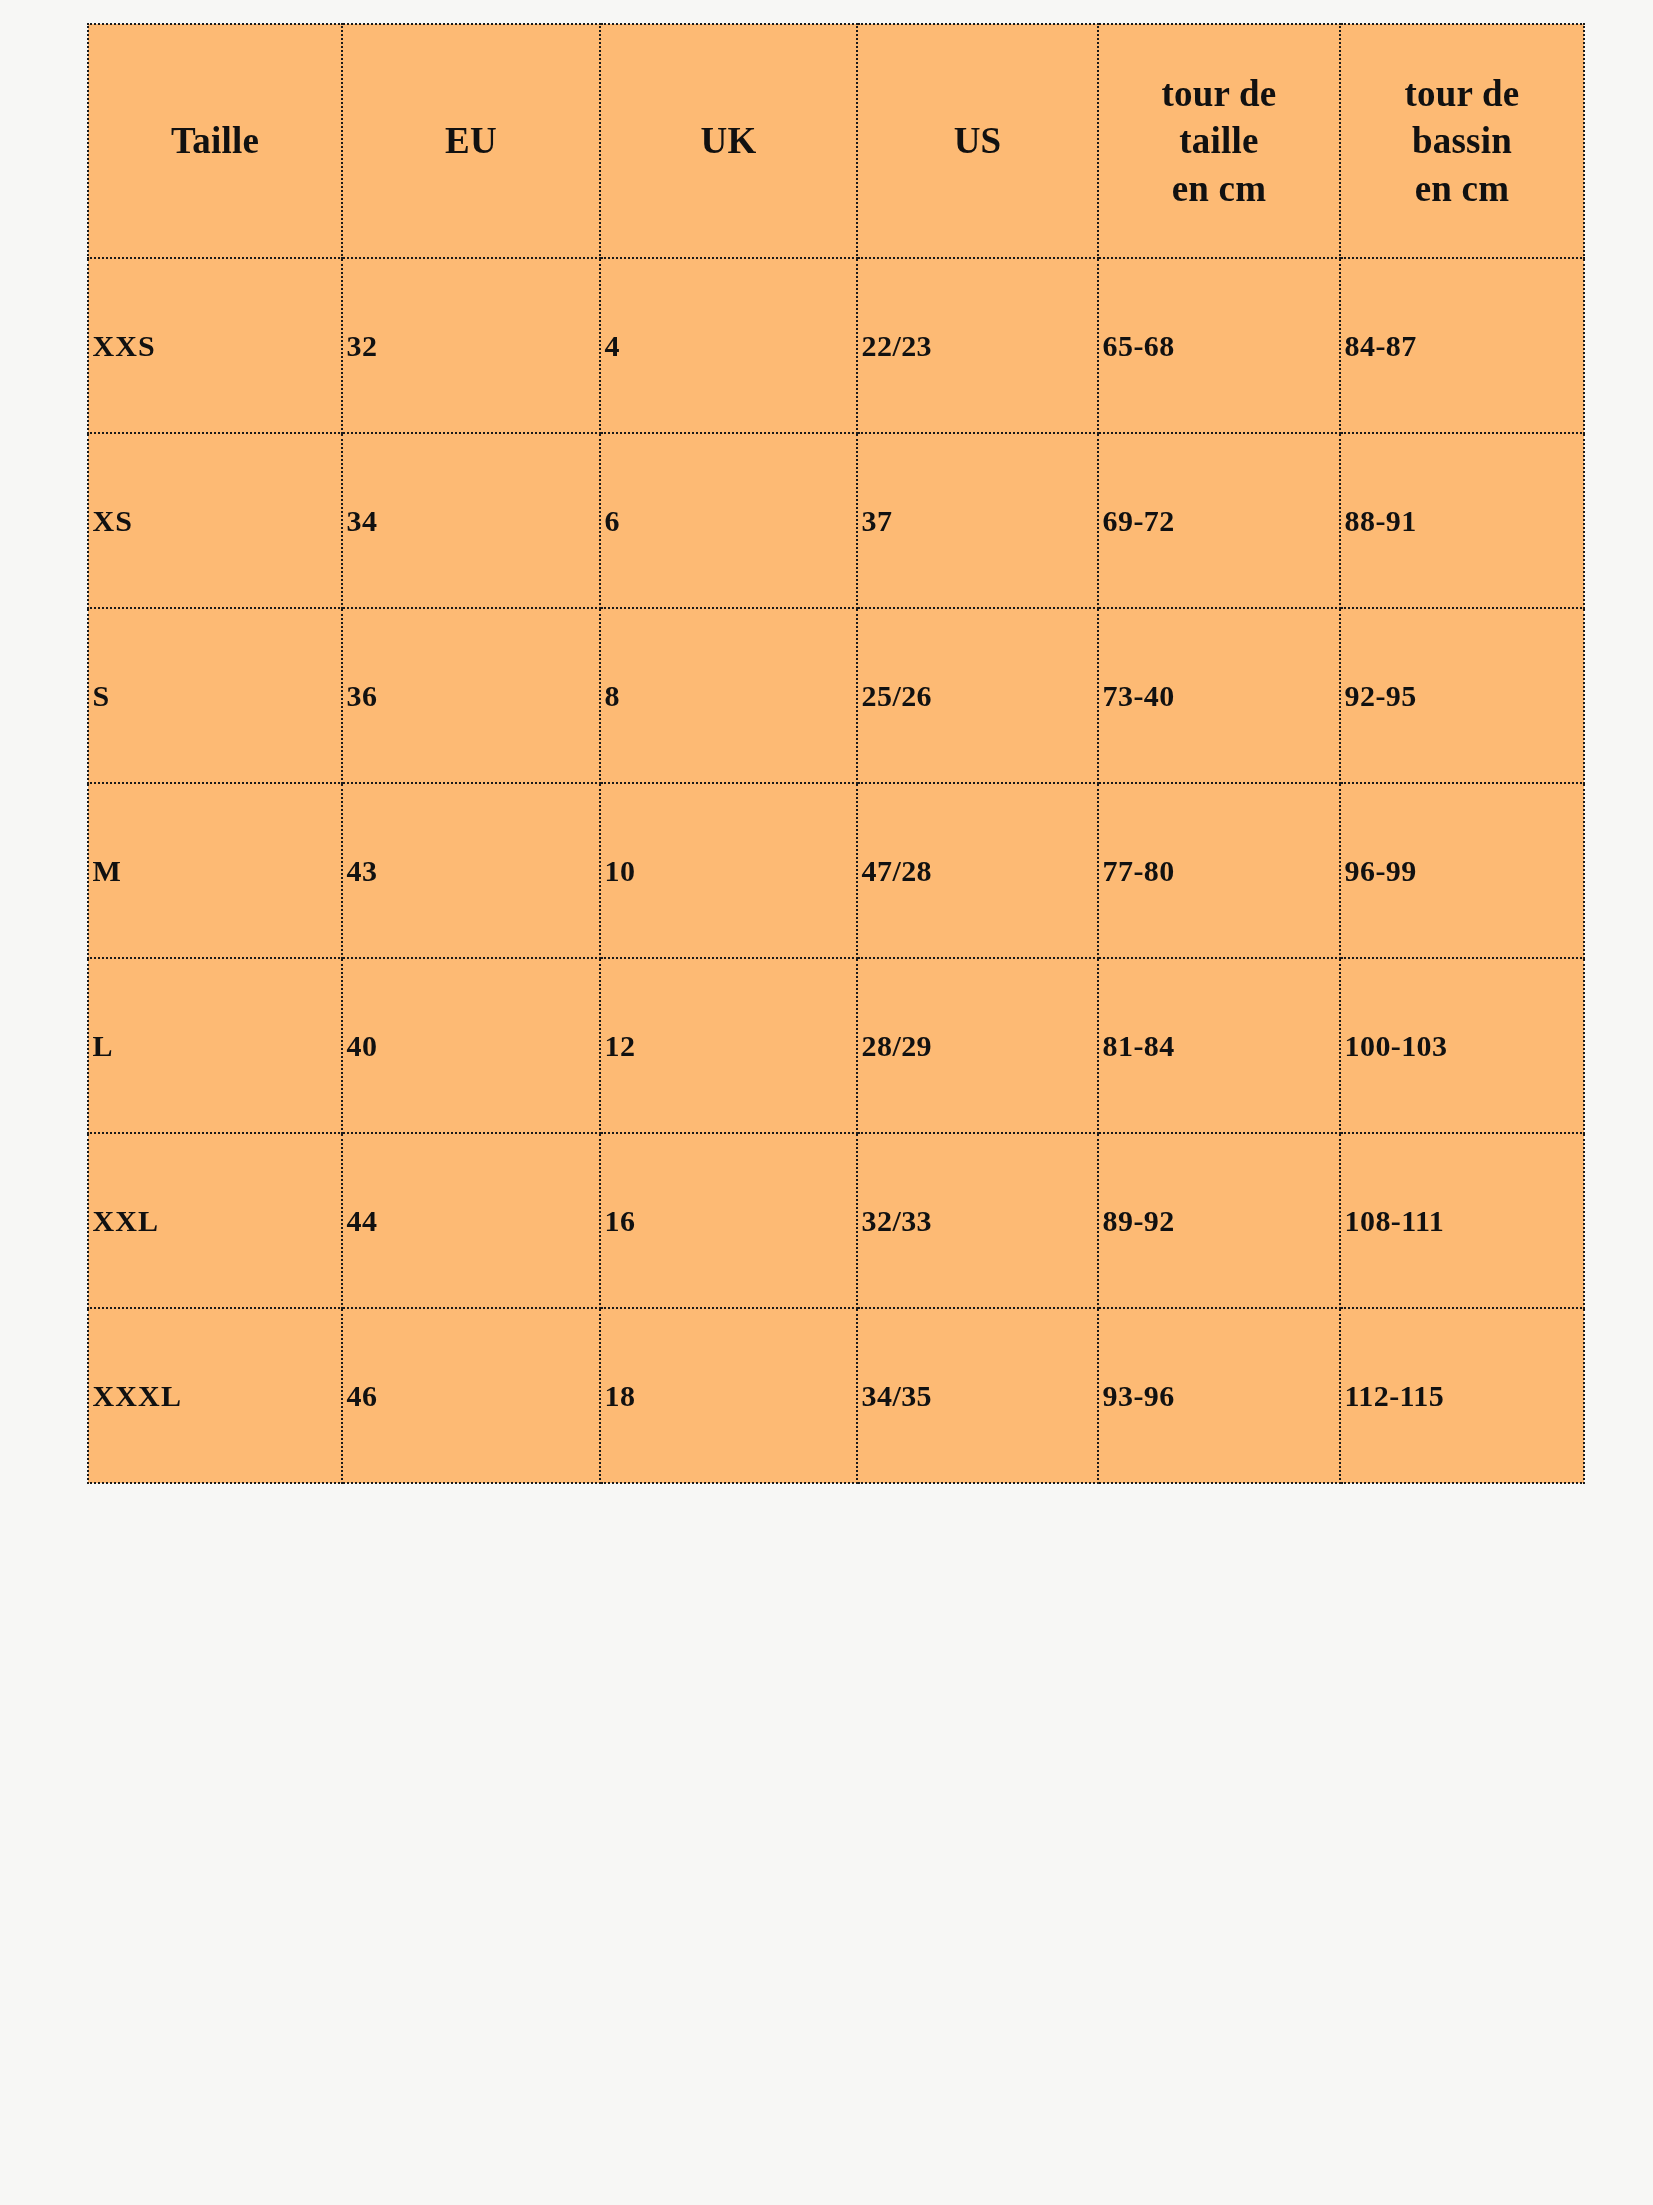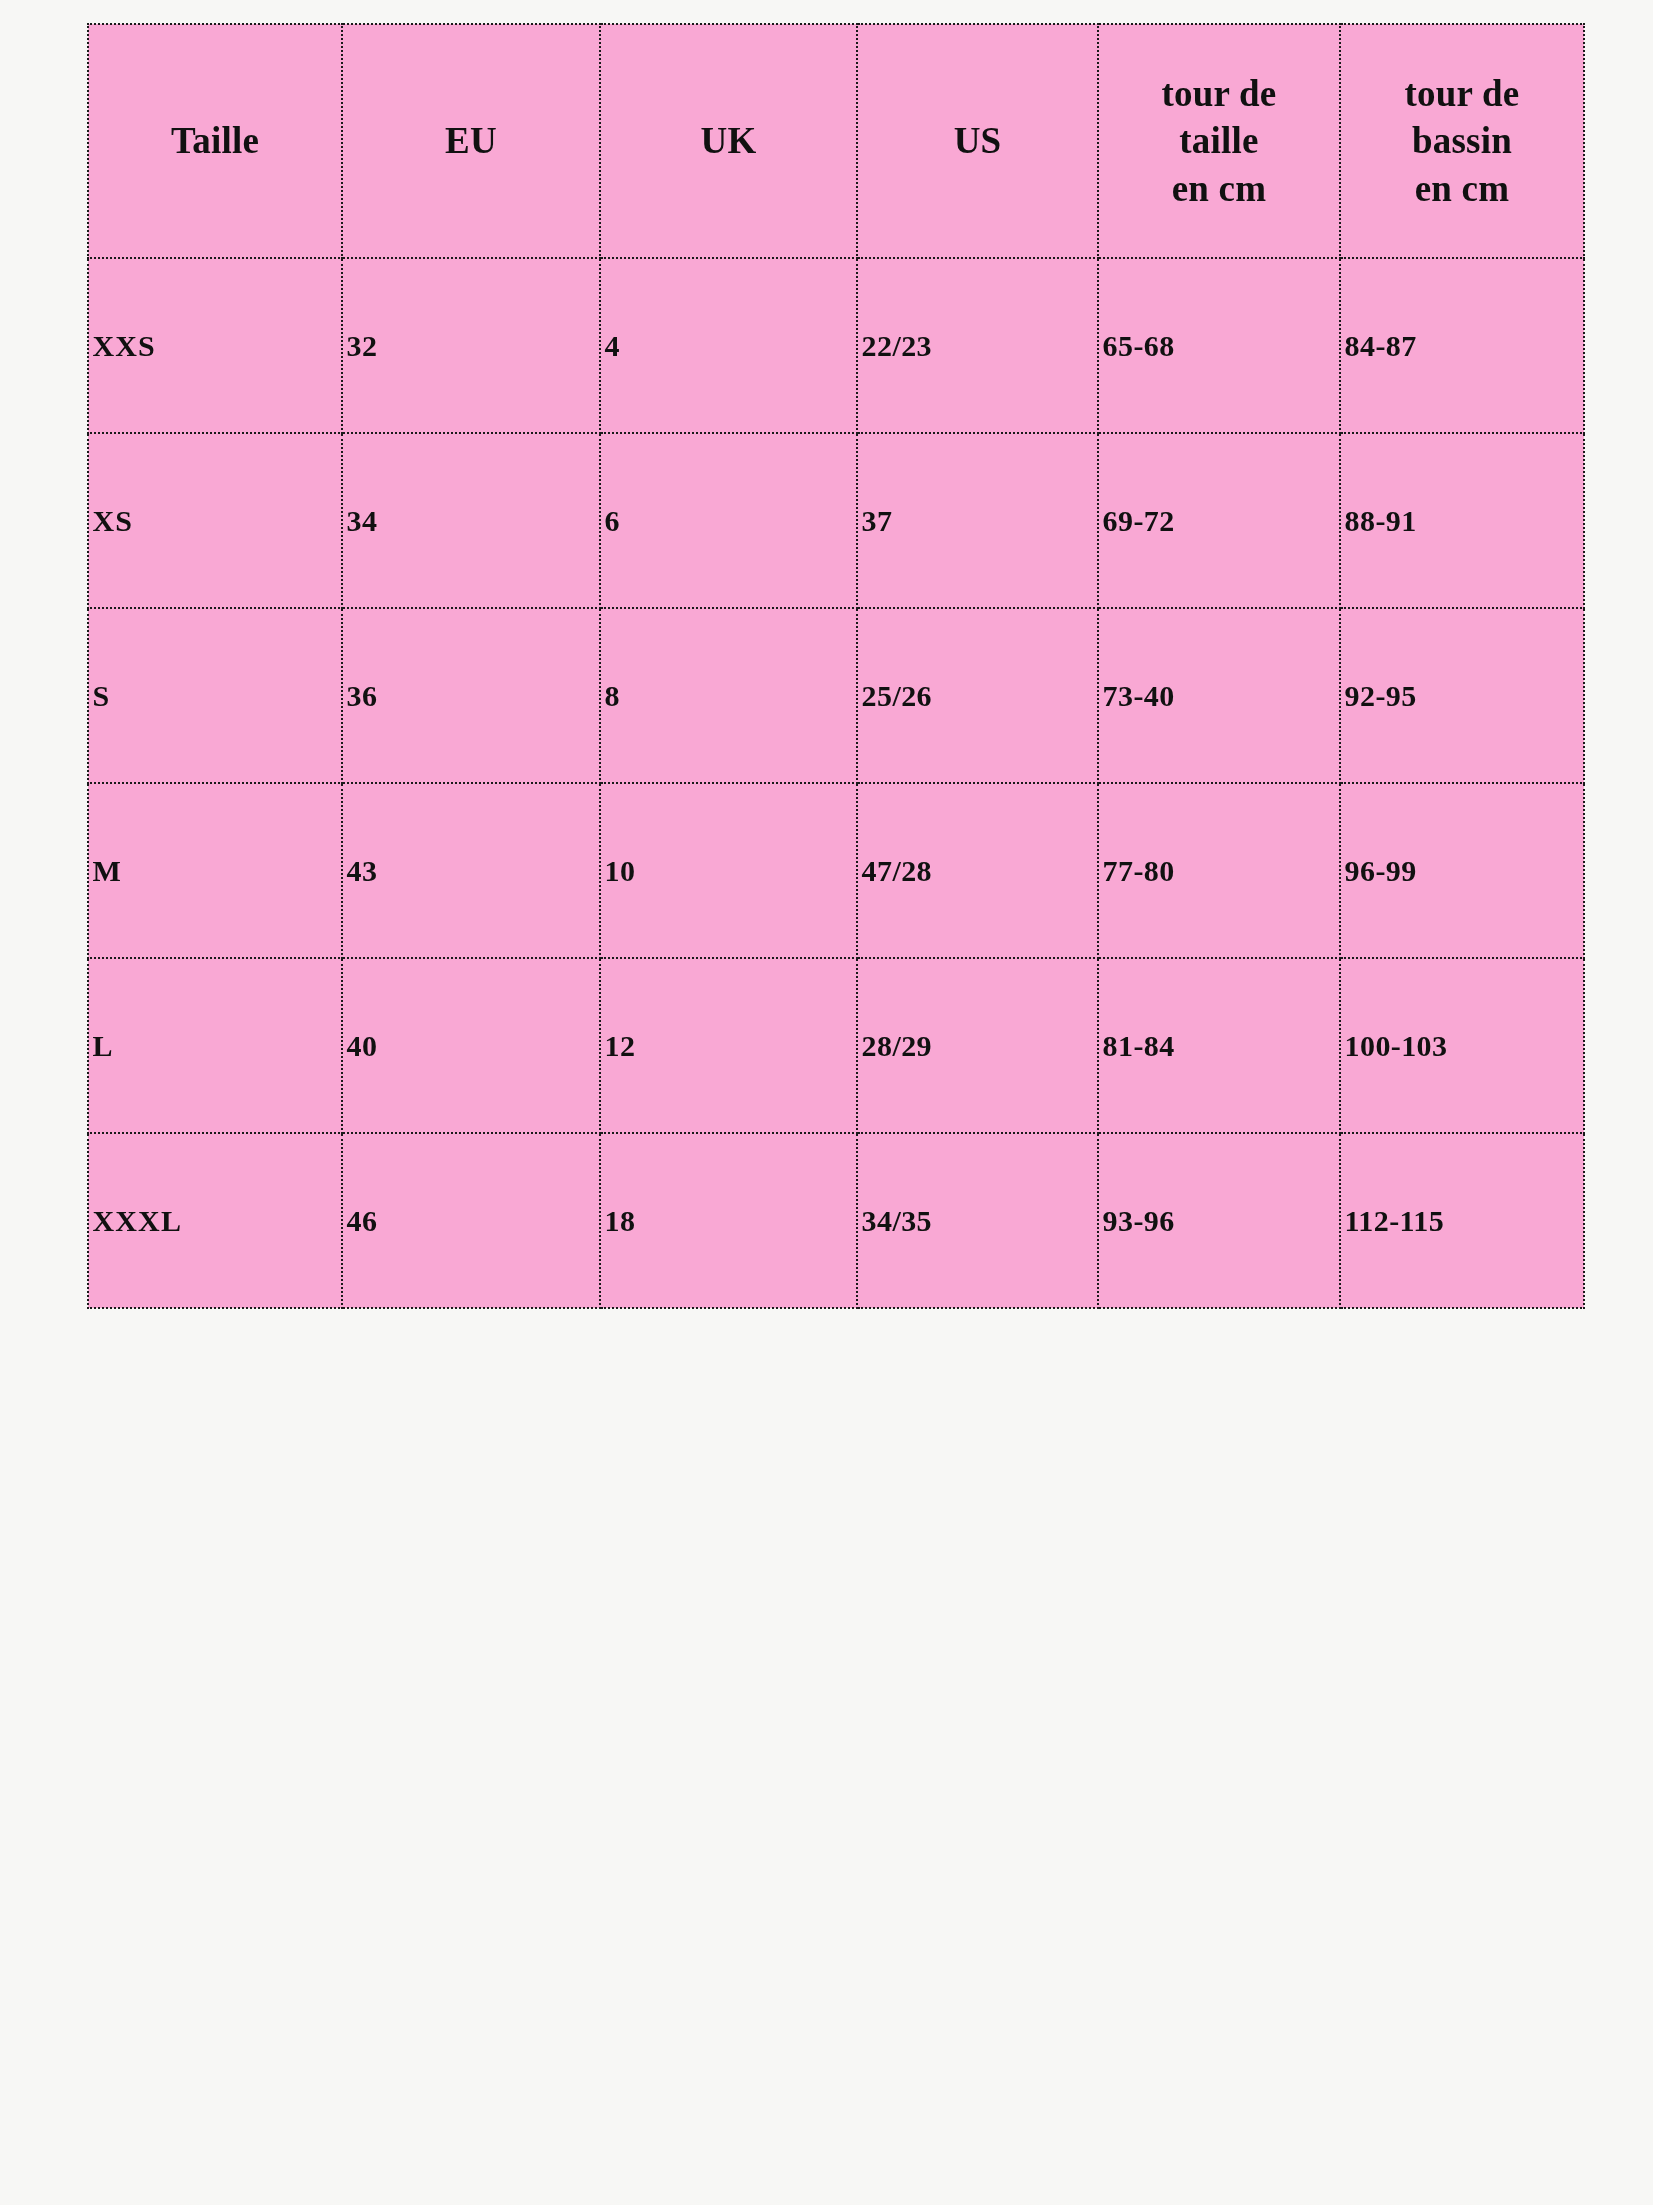--- a/index.html
+++ b/index.html
@@ -40,21 +40,21 @@
   .size-table col.c-us      { width: 241px; }
   .size-table col.c-waist   { width: 242px; }
   .size-table col.c-hip     { width: 244px; }
 
   .size-table th,
   .size-table td {
     border: 2.7px dotted #1a1a1a;
     vertical-align: middle;
     font-weight: bold;
     color: #111111;
-    background: #f9a8d4;
+    background: #fdba74;
     padding: 0 3.6px;
     box-sizing: border-box;
   }
 
   .size-table thead th {
     height: 234px;
     font-size: 37px;
     line-height: 1.28;
     letter-spacing: 0.2px;
   }
@@ -147,20 +147,28 @@
       </tr>
       <tr>
         <td>L</td>
         <td>40</td>
         <td>12</td>
         <td>28/29</td>
         <td>81-84</td>
         <td>100-103</td>
       </tr>
       <tr>
+        <td>XXL</td>
+        <td>44</td>
+        <td>16</td>
+        <td>32/33</td>
+        <td>89-92</td>
+        <td>108-111</td>
+      </tr>
+      <tr>
         <td>XXXL</td>
         <td>46</td>
         <td>18</td>
         <td>34/35</td>
         <td>93-96</td>
         <td>112-115</td>
       </tr>
     </tbody>
   </table>
 </div>

